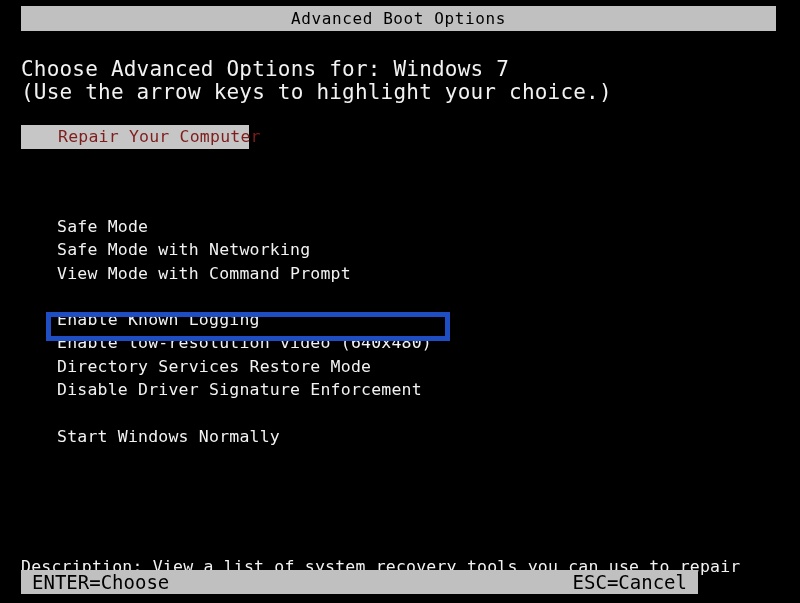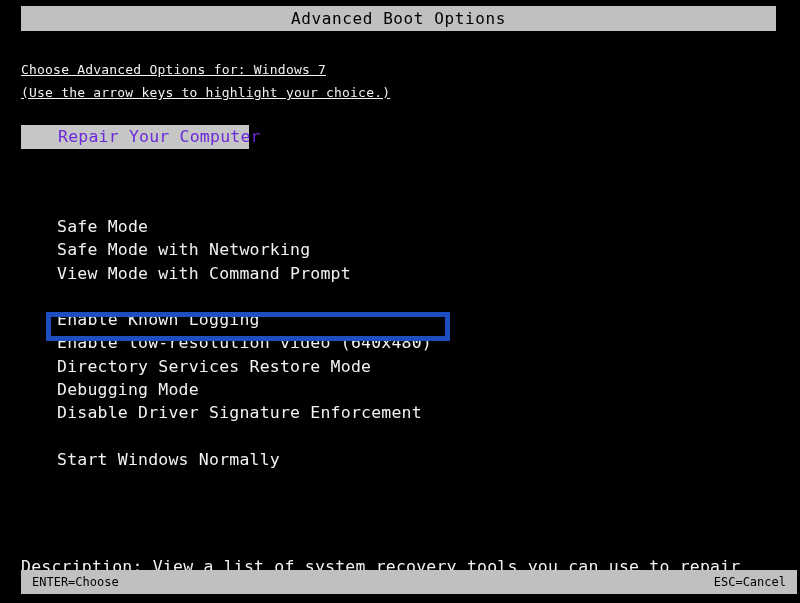--- a/index.html
+++ b/index.html
@@ -40,38 +40,37 @@
     box-sizing: border-box;
   }
   .title-bar .title-text {
     white-space: pre;
   }
 
   
   .prompt {
     position: absolute;
     left: 21px;
-    font-size: 13px;
+    font-size: 21px;
     line-height: 23px;
     white-space: pre;
     letter-spacing: 0.2px;
-    text-decoration: underline;
   }
   .prompt-1 { top: 58px; }
   .prompt-2 { top: 81px; }
 
   
   .selected-item {
     position: absolute;
     left: 21px;
     top: 125px;
     width: 228px;
     height: 24px;
     background: #c6c6c6;
-    color: #6d28d9;
+    color: #7f1d1d;
     font-size: 16.5px;
     line-height: 24px;
     white-space: pre;
     box-sizing: border-box;
     padding-left: 37px;
     letter-spacing: 0.2px;
   }
 
   
   .menu {
@@ -112,28 +111,28 @@
     line-height: 24px;
     white-space: pre;
     letter-spacing: 0.2px;
   }
 
   
   .footer-bar {
     position: absolute;
     left: 21px;
     top: 570px;
-    width: 776px;
+    width: 677px;
     height: 24px;
     background: #c0c0c0;
     color: #000000;
     display: flex;
     align-items: center;
     justify-content: space-between;
-    font-size: 12px;
+    font-size: 19px;
     box-sizing: border-box;
     padding: 0 11px;
   }
   .footer-bar span { white-space: pre; }
 </style>
 </head>
 <body>
 
 <div class="screen">
 
@@ -147,21 +146,20 @@
   <div class="selected-item">Repair Your Computer</div>
 
   <div class="menu">
       <div class="menu-item">Safe Mode</div>
       <div class="menu-item">Safe Mode with Networking</div>
       <div class="menu-item">View Mode with Command Prompt</div>
       <div class="menu-spacer"></div>
       <div class="menu-item">Enable Known Logging</div>
       <div class="menu-item">Enable low-resolution video (640x480)</div>
       <div class="menu-item">Directory Services Restore Mode</div>
-      <div class="menu-item">Debugging Mode</div>
       <div class="menu-item">Disable Driver Signature Enforcement</div>
       <div class="menu-spacer"></div>
       <div class="menu-item">Start Windows Normally</div>
     </div>
 
   <div class="annotation-box"></div>
 
   <div class="description">
     <div>Description: View a list of system recovery tools you can use to repair</div>
     

